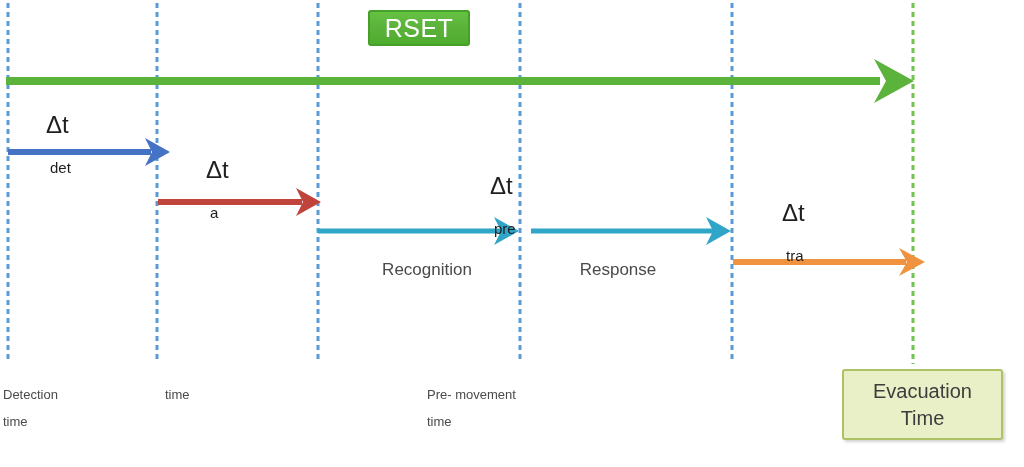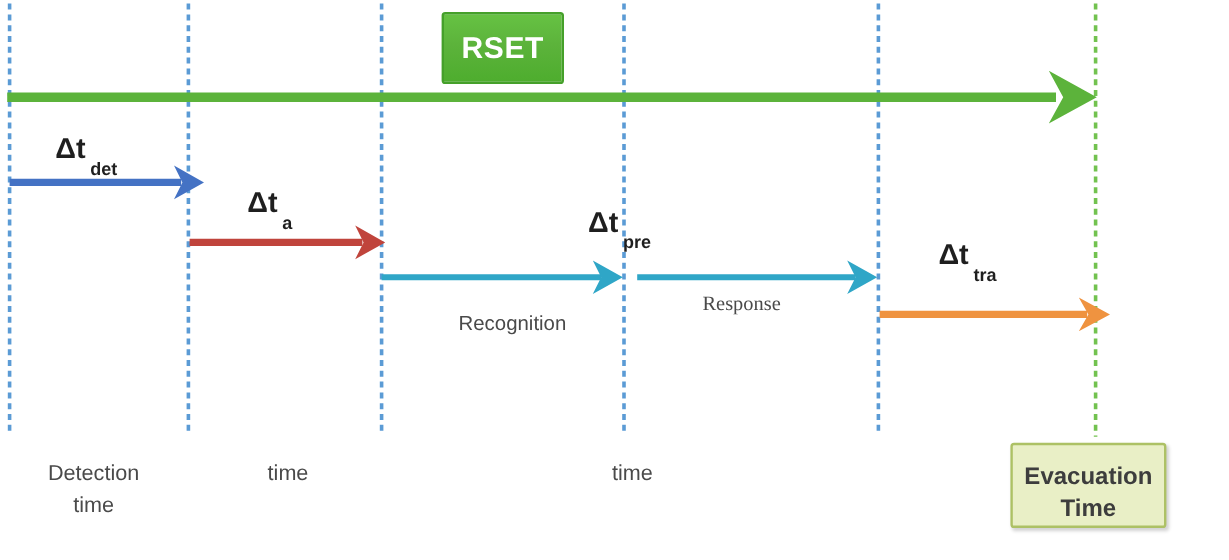--- a/index.html
+++ b/index.html
@@ -17,74 +17,75 @@
   }
   .canvas svg.layer {
     position: absolute;
     left: 0; top: 0;
     width: 1024px;
     height: 467px;
   }
   .rset-box {
     position: absolute;
     left: 368px; top: 10px;
-    width: 102px; height: 60px;
+    width: 102px; height: 36px;
     background: linear-gradient(to bottom, #66c243 0%, var(--green) 45%, #4ead2e 100%);
     border: 2px solid var(--green_dark);
     border-radius: 3px;
     box-sizing: border-box;
     display: flex;
     align-items: center;
     justify-content: center;
     color: #ffffff;
-    font-weight: bold;
+    font-weight: normal;
     font-size: 25px;
     letter-spacing: 0.5px;
   }
   .delta {
     position: absolute;
     display: flex;
     align-items: flex-start;
     color: var(--delta_text);
-    font-weight: bold;
+    font-weight: normal;
     white-space: nowrap;
+    flex-direction: column;
   }
   .delta .main { font-size: 24px; line-height: 26px; }
   .delta .sub  { font-size: 15px; line-height: 15px; margin-top: 22px; margin-left: 4px; }
   .phase-label {
     position: absolute;
     color: var(--label_text);
     font-size: 17px;
     text-align: center;
     white-space: nowrap;
   }
   .axis-label {
     position: absolute;
     top: 381px;
     color: var(--label_text);
-    font-size: 18px;
+    font-size: 13px;
     line-height: 27px;
-    text-align: center;
+    text-align: left;
   }
   .evac-box {
     position: absolute;
     left: 842px; top: 369px;
-    width: 130px; height: 71px;
+    width: 161px; height: 71px;
     background: var(--box_fill);
     border: 2px solid var(--box_border);
     border-radius: 3px;
     box-sizing: border-box;
     box-shadow: 2px 2px 3px rgba(0,0,0,0.18);
     display: flex;
     flex-direction: column;
     align-items: center;
-    justify-content: flex-end;
+    justify-content: center;
     color: #3d3d3d;
     font-size: 20px;
-    font-weight: bold;
+    font-weight: normal;
     line-height: 27px;
     text-align: center;
   }
 </style>
 </head>
 <body>
 
 <div class="canvas">
 
   <svg class="layer" viewBox="0 0 1024 467">
@@ -142,30 +143,31 @@
   <div class="delta" style="left:490px; top:173px;">
     <span class="main">Δt</span>
     <span class="sub">pre</span>
   </div>
   <div class="delta" style="left:782px; top:200px;">
     <span class="main">Δt</span>
     <span class="sub">tra</span>
   </div>
 
   <div class="phase-label" style="left:352px; top:260px; width:150px;">Recognition</div>
-  <div class="phase-label" style="left:543px; top:243px; width:150px;font-family:Liberation Serif, serif;">Response</div>
+  <div class="phase-label" style="left:543px; top:260px; width:150px;">Response</div>
 
   <div class="axis-label" style="left:3px; width:150px;">
     <div>Detection</div>
     <div>time</div>
   </div>
   <div class="axis-label" style="left:165px; width:150px;">
     <div>time</div>
   </div>
   <div class="axis-label" style="left:427px; width:200px;">
+    <div>Pre- movement</div>
     <div>time</div>
   </div>
 
   <div class="evac-box">
     <div>Evacuation</div>
     <div>Time</div>
   </div>
 
 </div>
 

